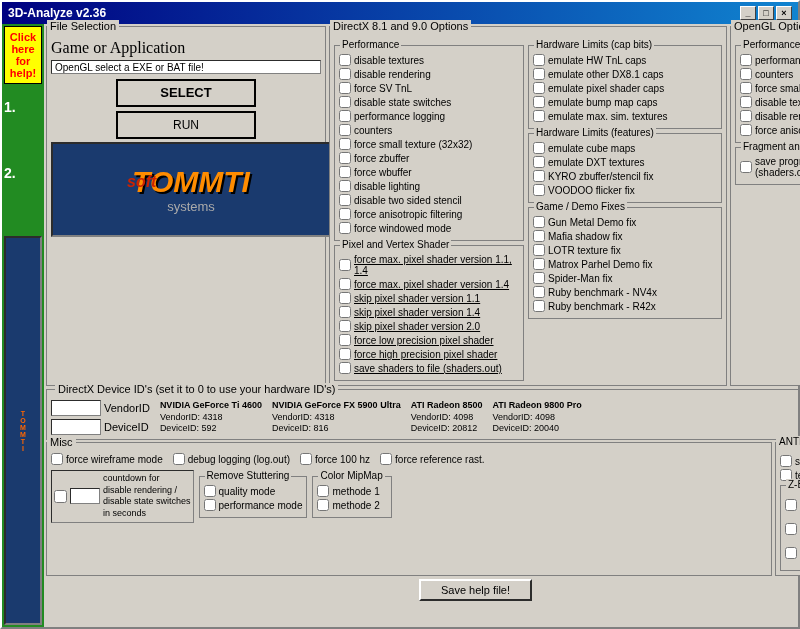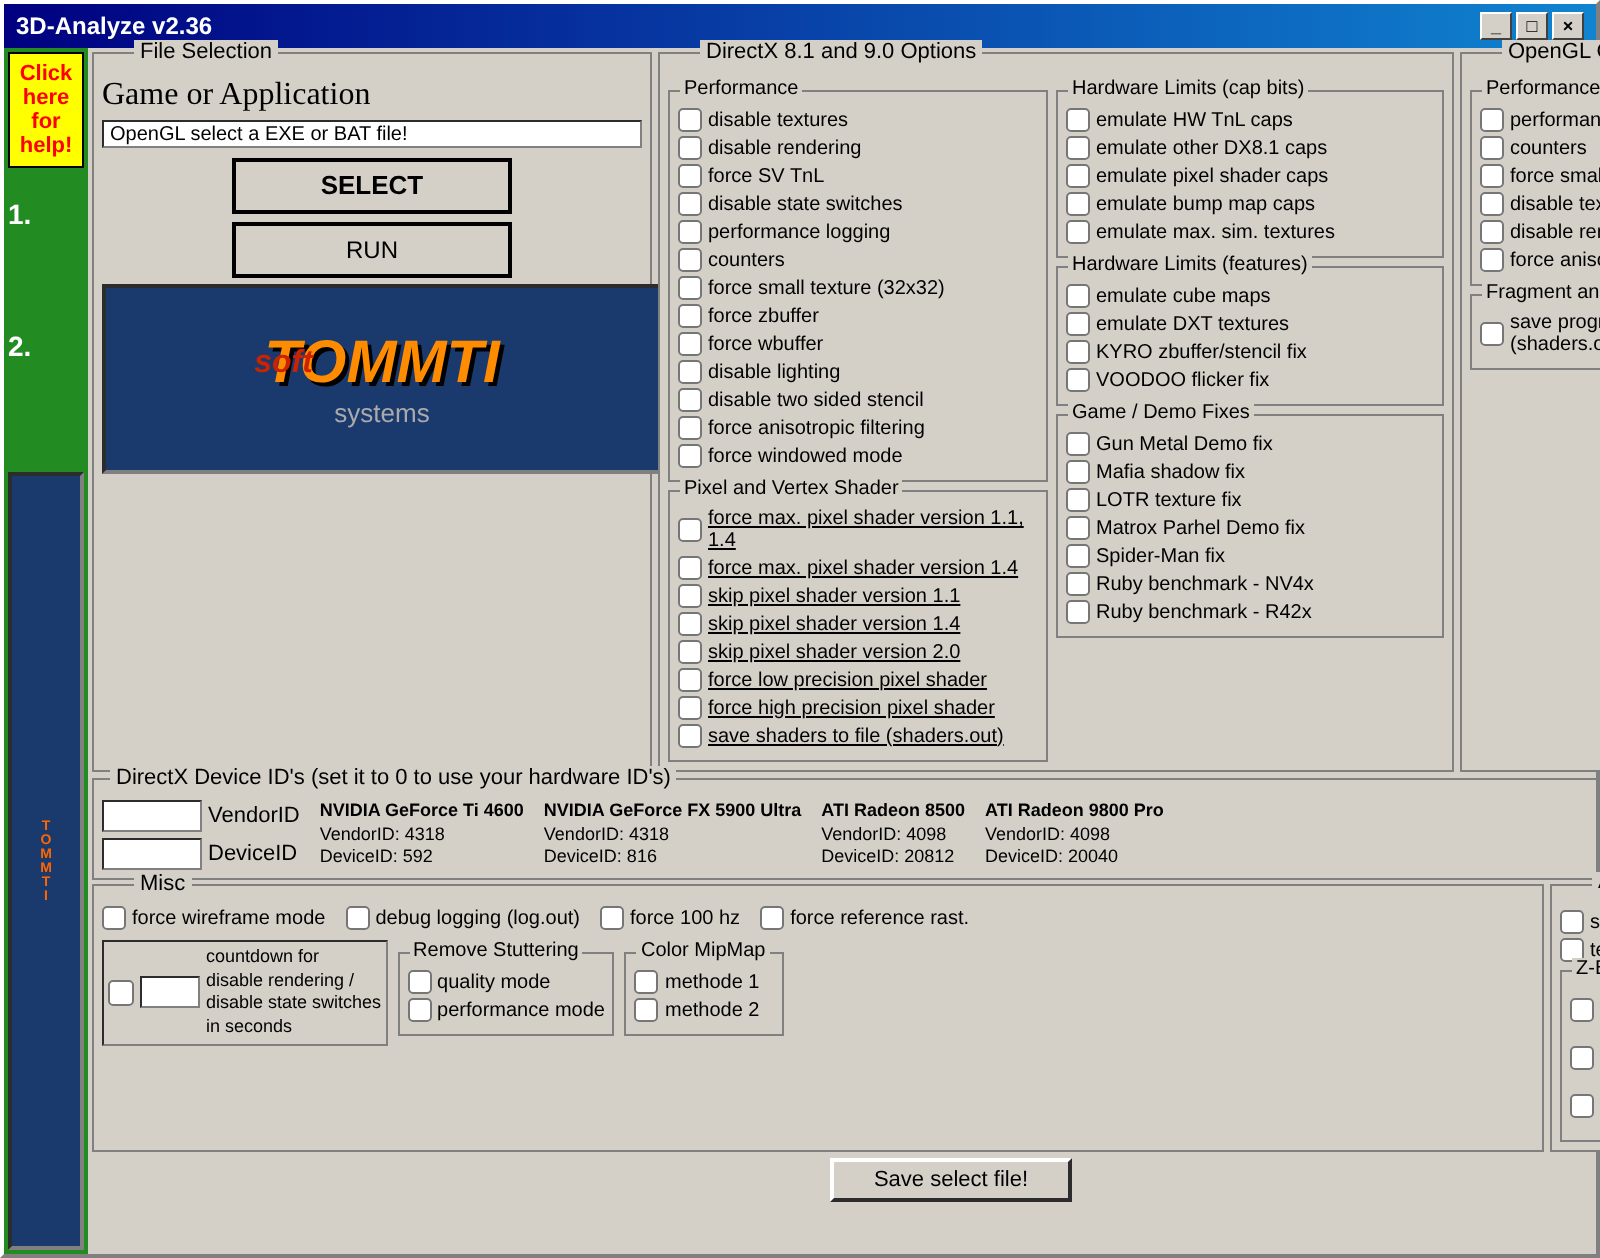--- a/index.html
+++ b/index.html
@@ -114,21 +114,21 @@
     }
     .panel-group {
       border: 1px solid #808080;
       background: #d4d0c8;
       padding: 4px;
       position: relative;
     }
     .panel-title {
       position: absolute;
       top: -7px;
-      left: 20px;
+      left: 0;
       background: #d4d0c8;
       padding: 0 3px;
       font-size: 11px;
     }
     .file-selection {
       width: 280px;
     }
     .file-selection .content {
       padding-top: 8px;
     }
@@ -704,18 +704,18 @@
               <div class="checkbox-row">
                   <input type="checkbox" style="">
                   <span class="checkbox-label">force 24 bit zbuffer (with stencil)</span>
                 </div>
             </div>
           </div>
         </div>
       </div>
 
       <div class="save-batch-row">
-        <button class="btn-save">Save select file!</button>
+        <button class="btn-save">Save help file!</button>
       </div>
 
     </div>
   </div>
 </div>
 
 </body></html>

